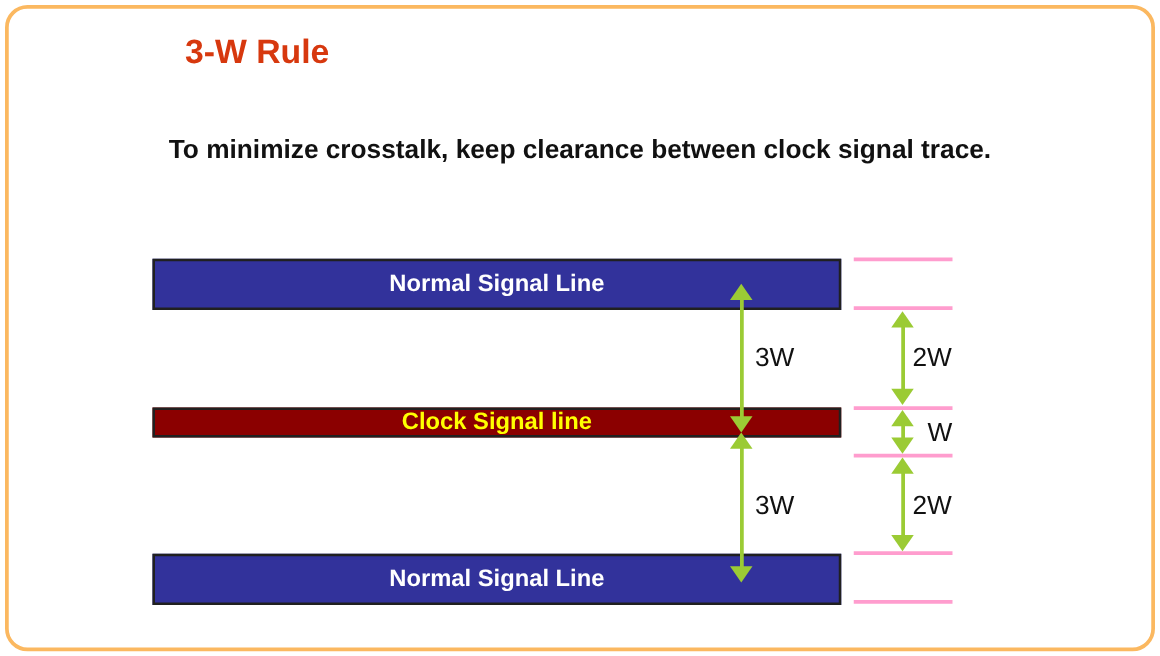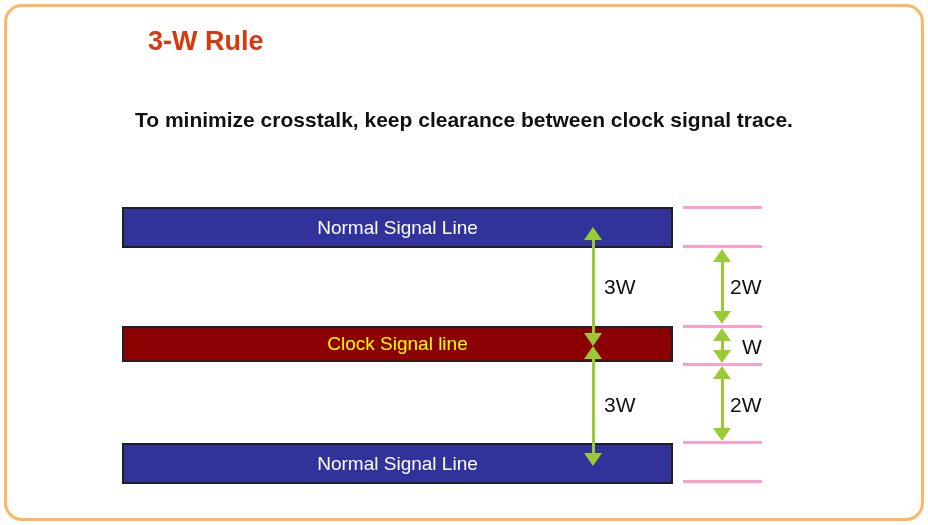--- a/index.html
+++ b/index.html
@@ -49,25 +49,25 @@
     box-sizing: border-box;
     border: 2px solid #202020;
     display: flex;
     align-items: center;
     justify-content: center;
     z-index: 1;
   }
   .bar-normal { background: var(--normal-bar, #32329B); }
   .bar-clock  { background: var(--clock-bar, #8B0000); }
   .bar-top    { top: 207px; height: 41px; }
-  .bar-mid    { top: 326px; height: 36px; }
+  .bar-mid    { top: 326px; height: 24px; }
   .bar-bot    { top: 443px; height: 41px; }
   .bar-label {
     font-size: 19px;
-    font-weight: normal;
+    font-weight: bold;
     white-space: nowrap;
   }
   .normal-label { color: var(--normal-label, #FFFFFF); }
   .clock-label  { color: var(--clock-label, #FFFF00); }
 
   .tick {
     position: absolute;
     left: 683px;
     width: 79px;
     height: 3px;

